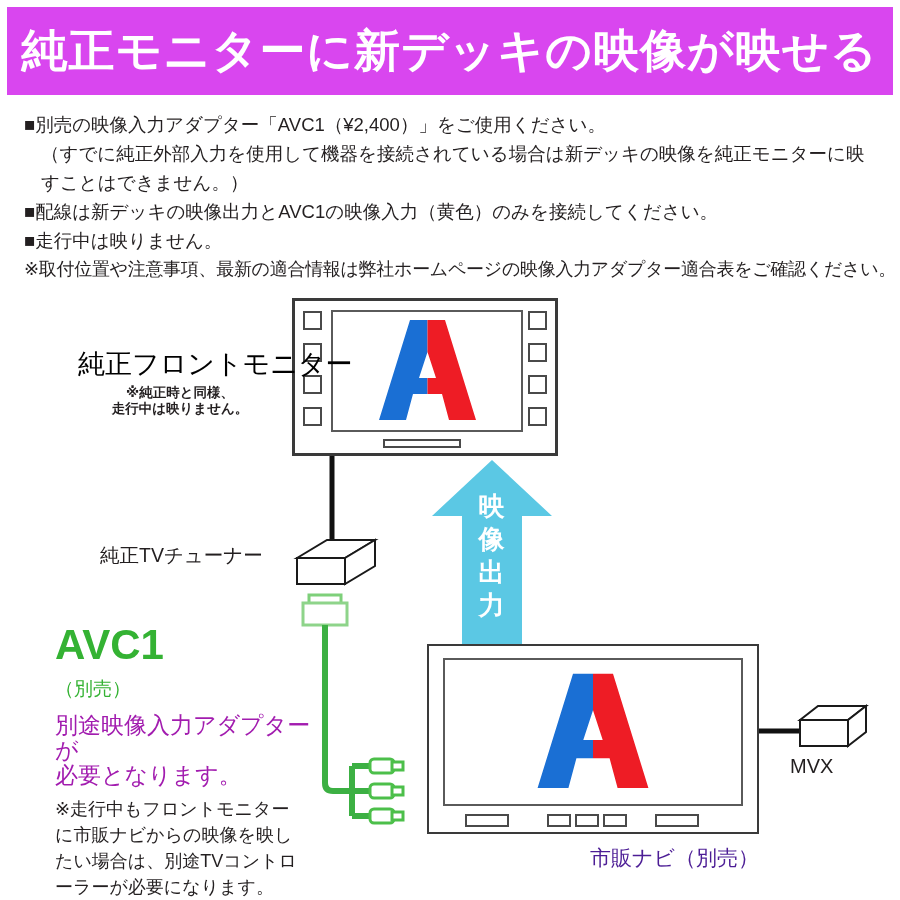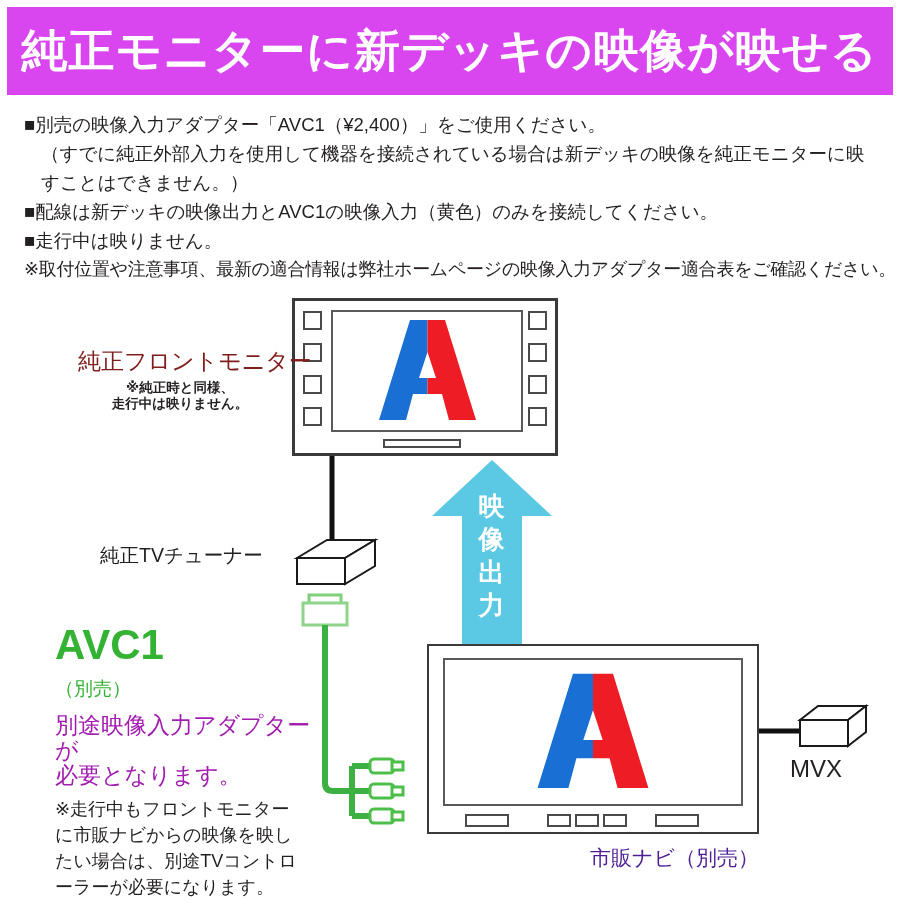--- a/index.html
+++ b/index.html
@@ -49,21 +49,21 @@
     border:2px solid #4a4a4a;background:#fff;box-sizing:border-box;
   }
 
   
   .alogo{position:relative;display:block;}
 
   
   .lbl-front{
     position:absolute;left:78px;top:58px;width:210px;text-align:left;
   }
-  .lbl-front .main{font-size:23px;color:#7f1d1d;white-space:nowrap;}
+  .lbl-front .main{font-size:27px;color:#000000;white-space:nowrap;}
   .lbl-front .sub{
     font-size:13.5px;font-weight:bold;line-height:16px;color:#231f20;
     text-align:center;margin-top:3px;padding-right:6px;
   }
 
   
   .lbl-tuner{
     position:absolute;left:100px;top:254px;font-size:19.5px;white-space:nowrap;color:#231f20;
   }
 
@@ -94,21 +94,21 @@
     display:flex;align-items:center;justify-content:center;overflow:hidden;
   }
   .nav-btn{position:absolute;border:2px solid #4a4a4a;background:#fff;box-sizing:border-box;height:13px;}
   .lbl-nav{
     position:absolute;left:427px;top:556px;width:332px;text-align:right;
     font-size:21px;color:#4c1d95;
   }
 
   
   .lbl-mvx{
-    position:absolute;left:790px;top:467px;font-size:24px;color:#231f20;white-space:nowrap;
+    position:absolute;left:790px;top:467px;font-size:20px;color:#231f20;white-space:nowrap;
   }
 
   svg.layer{position:absolute;left:0;top:0;width:900px;height:612px;overflow:visible;}
 </style>
 </head>
 <body>
 
 <div id="page">
 
   <div class="banner">

